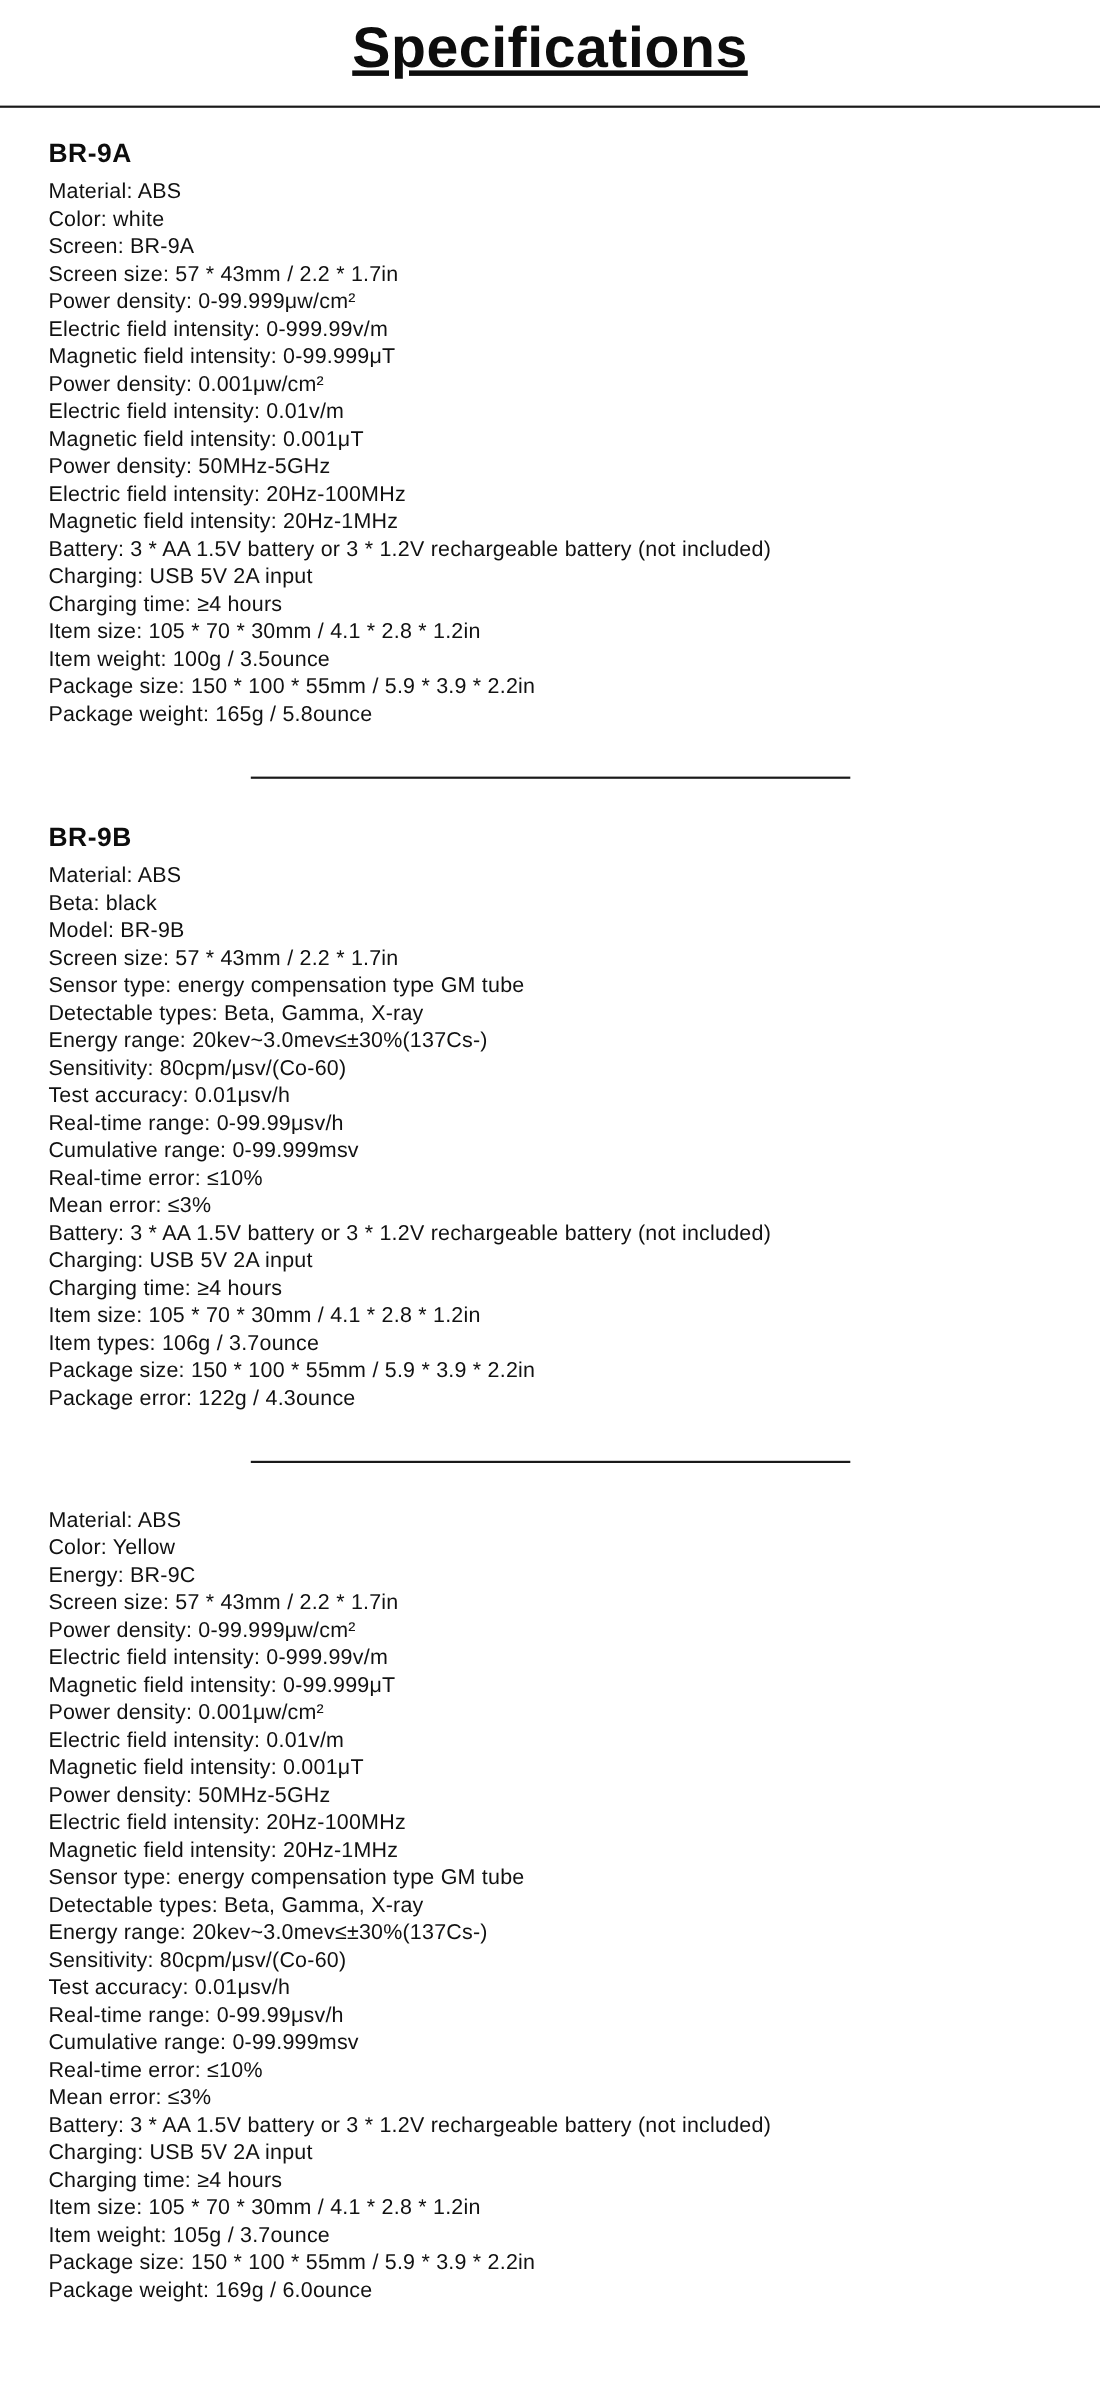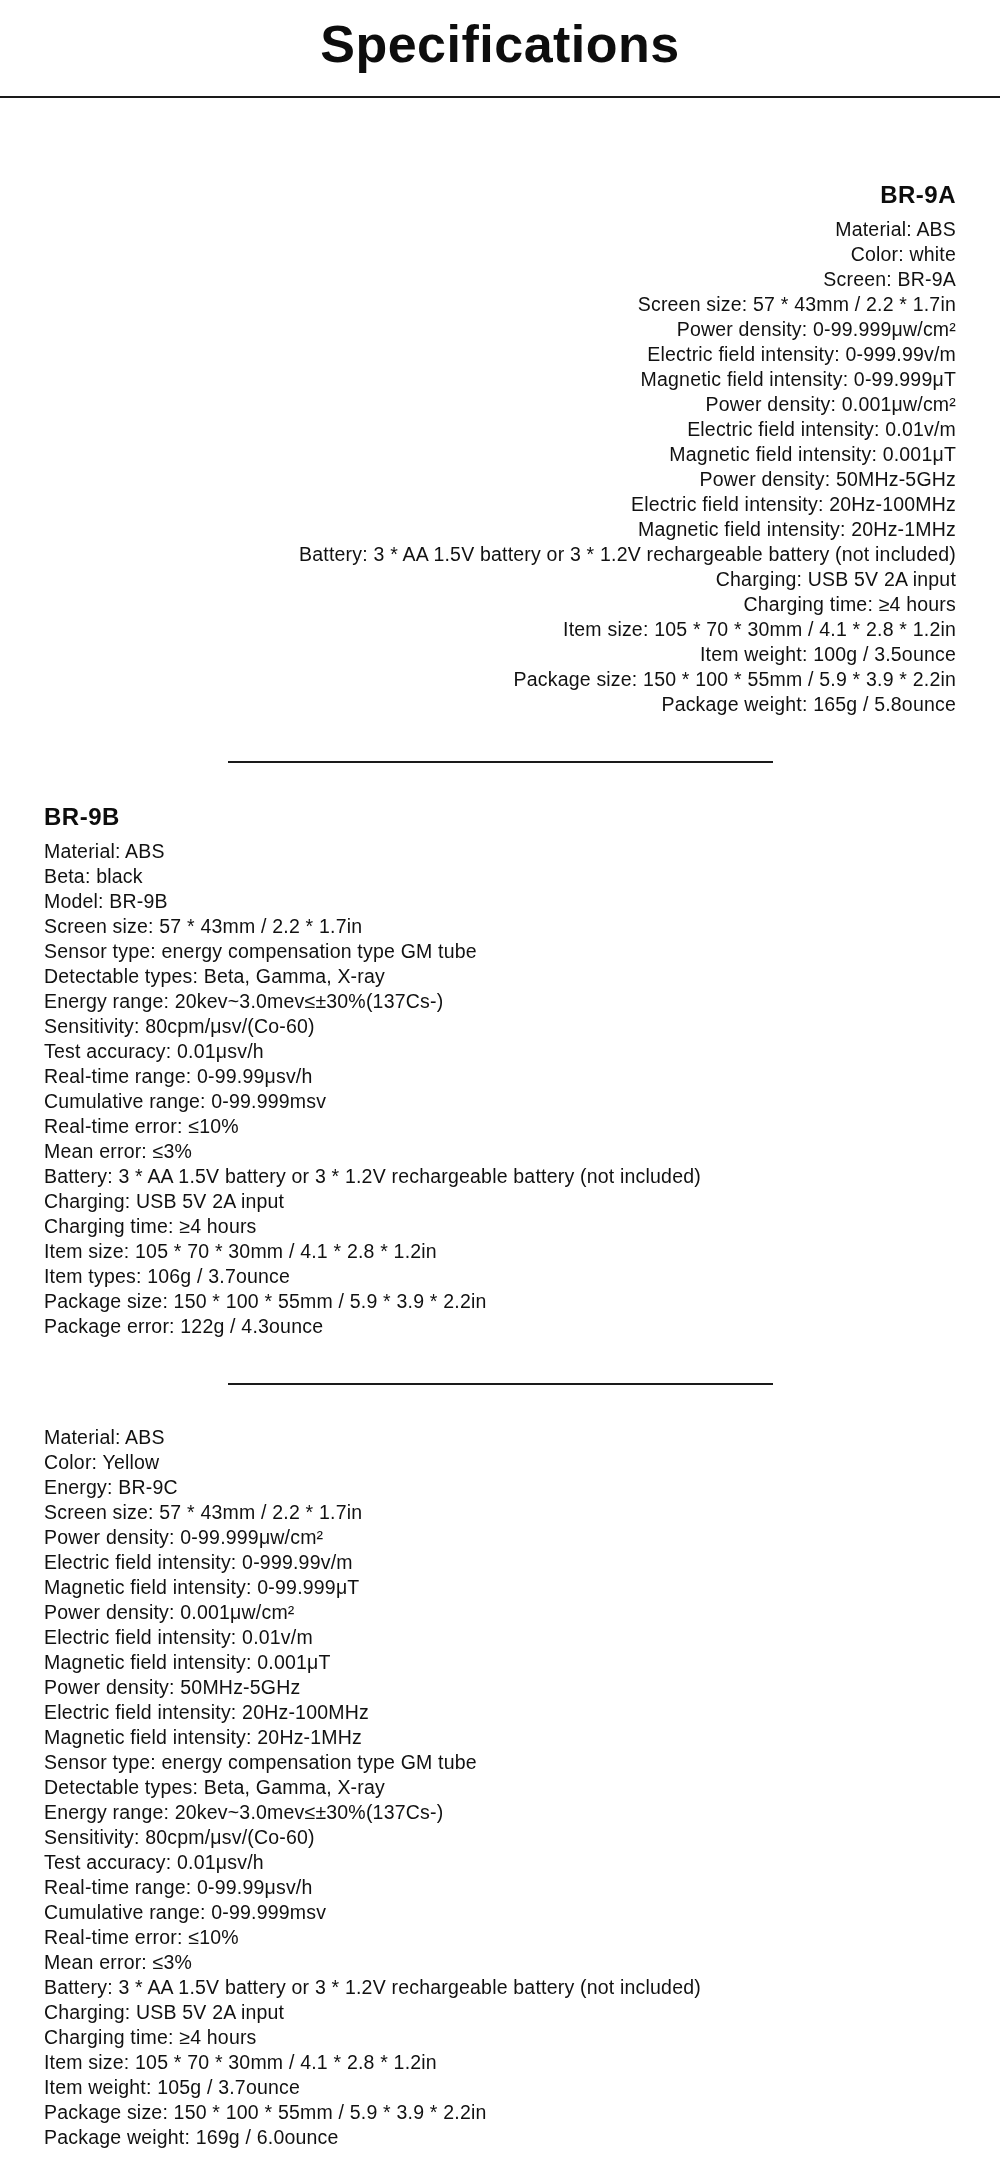--- a/index.html
+++ b/index.html
@@ -17,36 +17,36 @@
     width: 1000px;
     box-sizing: border-box;
   }
   .page-title {
     margin: 14px 0 22px 0;
     text-align: center;
     font-size: 52px;
     font-weight: 700;
     letter-spacing: 0.5px;
     color: #0d0d0d;
+    text-decoration: underline;
   }
   .title-rule {
     border: none;
     border-top: 2px solid #1a1a1a;
     margin: 0;
     width: 100%;
   }
   .sections {
     padding: 0 44px 40px 44px;
   }
   .spec-section {
     margin: 0;
   }
   .spec-section:first-of-type {
-    margin-top: 83px;
-    text-align: right;
+    margin-top: 28px;
   }
   .section-heading {
     margin: 0 0 8px 0;
     font-size: 24px;
     font-weight: 700;
     letter-spacing: 0.5px;
     color: #0d0d0d;
   }
   .spec-line {
     font-size: 19.5px;

